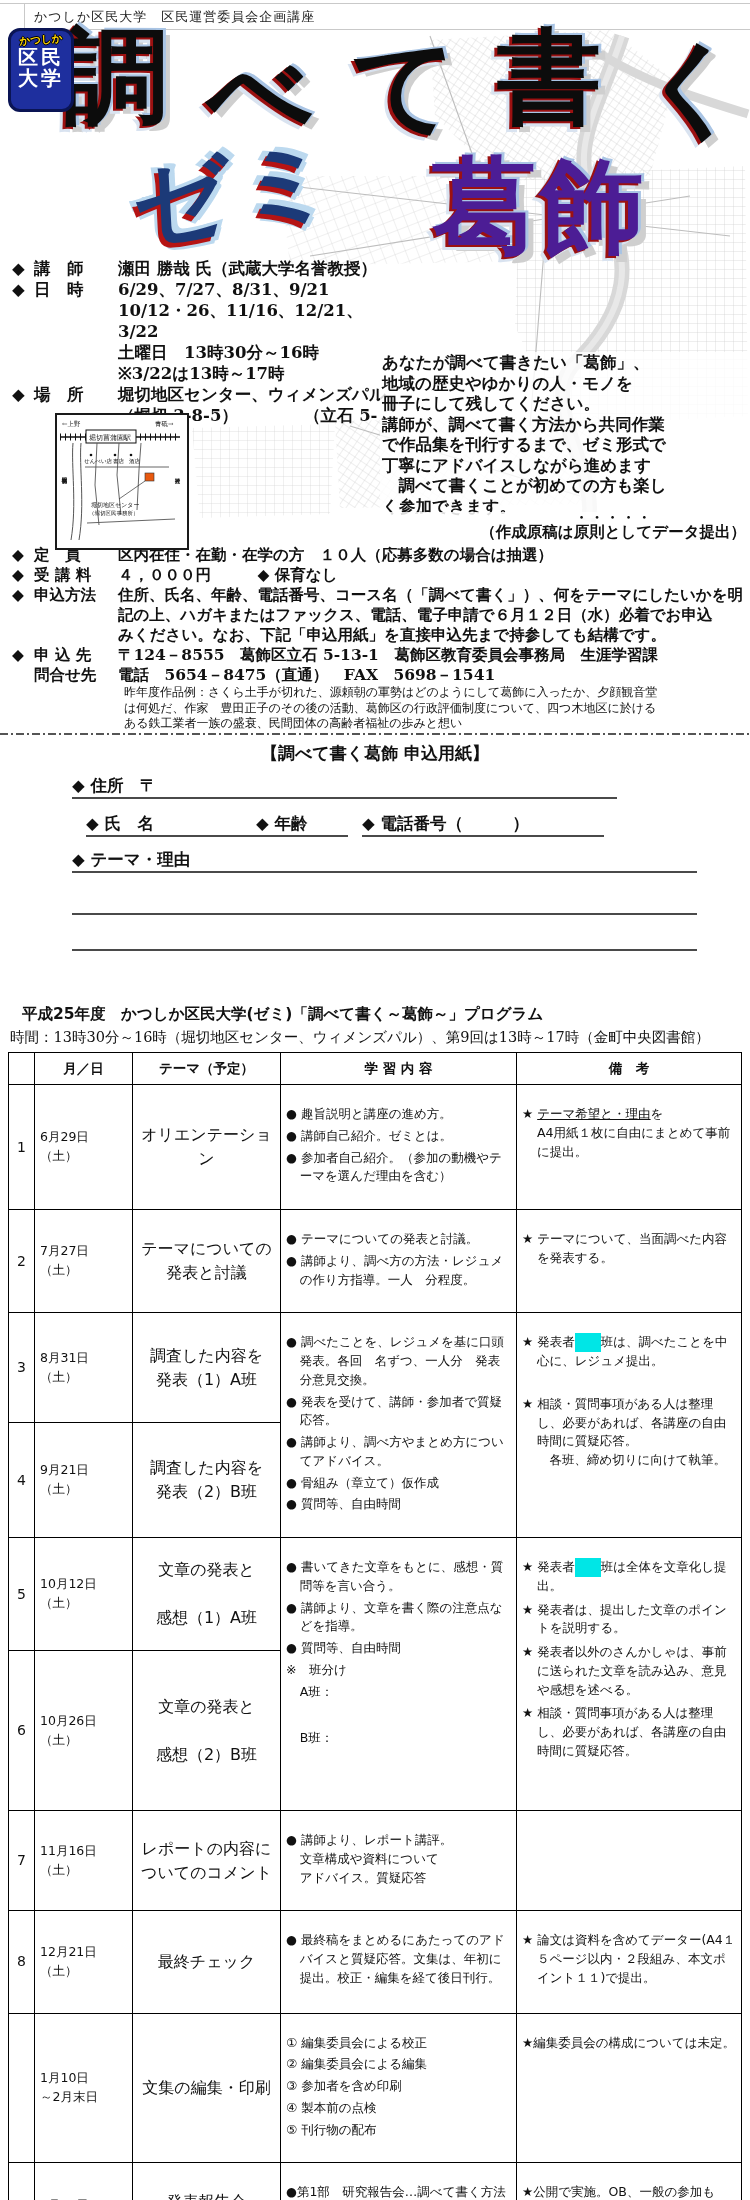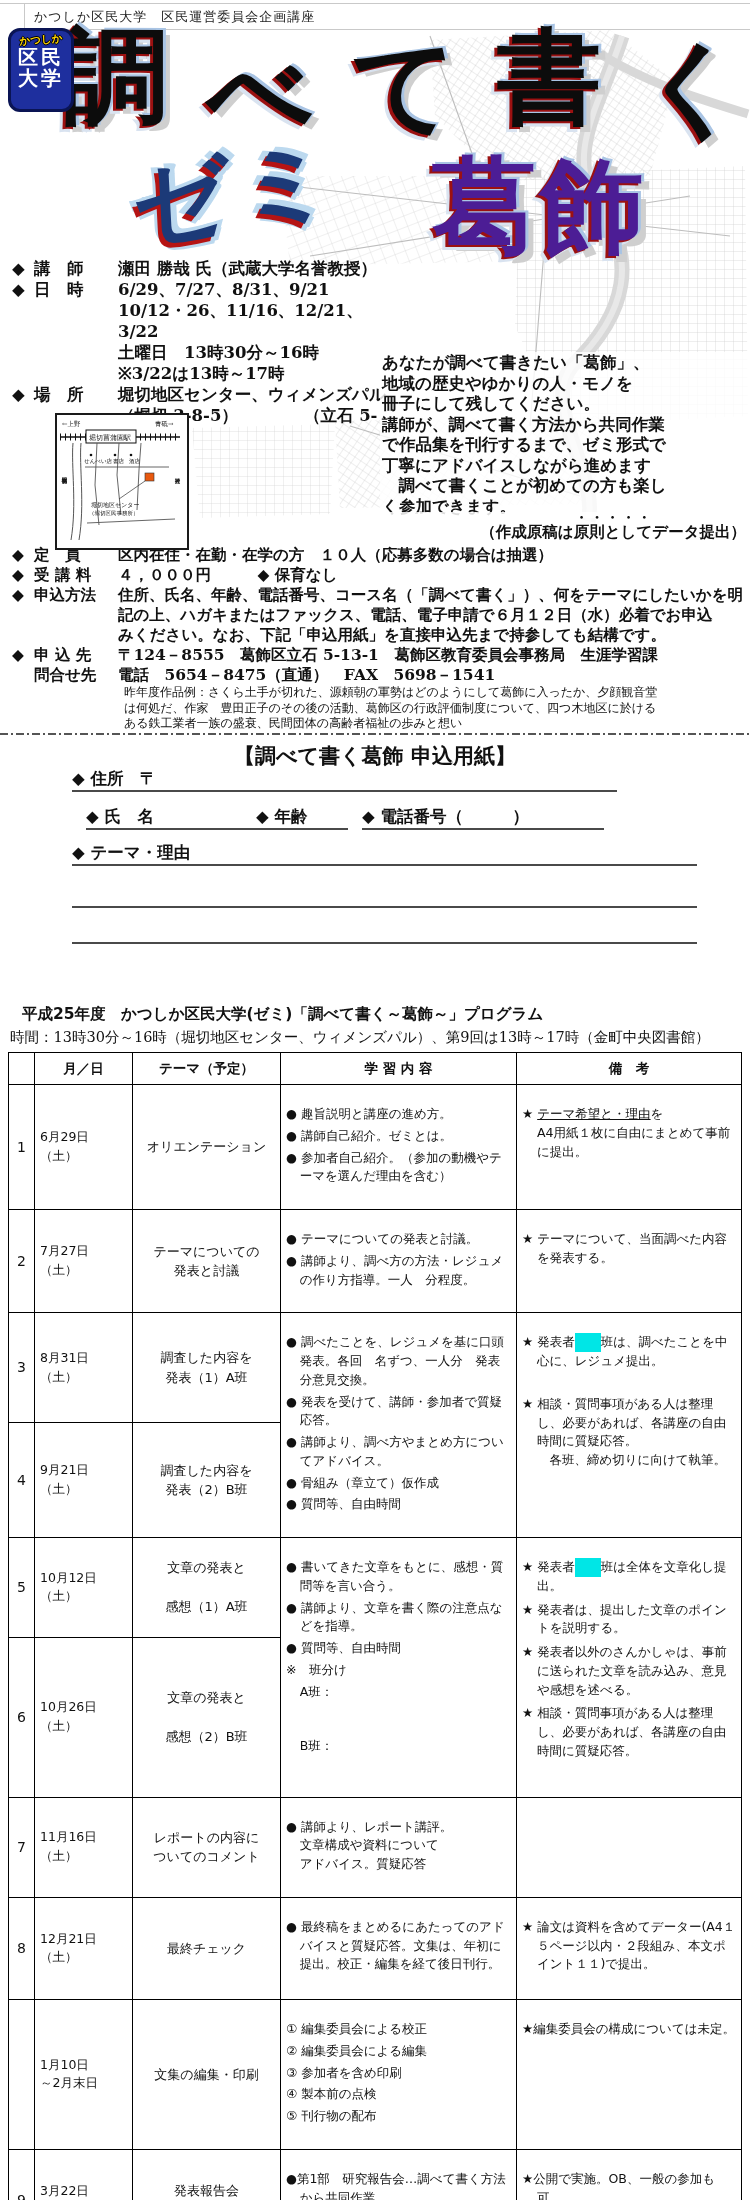--- a/index.html
+++ b/index.html
@@ -56,36 +56,36 @@
              text-emphasis:filled dot;text-emphasis-position:over right;}
 
   
   #inset-map{top:413px;left:55px;width:130px;height:133px;border:2px solid #1a1a1a;background:#fff;z-index:3;}
 
   
   #cutline{top:733px;left:0;width:750px;height:2px;
      background:repeating-linear-gradient(90deg,#555 0 8px,transparent 8px 11px,#555 11px 13px,transparent 13px 16px);}
 
   
-  #form-title{top:742px;left:0;width:750px;text-align:center;font-weight:700;font-size:21px;}
-  .fline{position:absolute;border-bottom:2px solid #4a4a4a;height:22px;font-weight:700;font-size:16.5px;z-index:2;}
+  #form-title{top:742px;left:0;width:750px;text-align:center;font-weight:700;font-size:17px;}
+  .fline{position:absolute;border-bottom:2px solid #4a4a4a;height:22px;font-weight:700;font-size:16.5px;z-index:2;margin-top:7px;}
 
   
   #program-title{top:1004px;left:22px;font-weight:700;font-size:15.5px;}
   #program-subtitle{top:1028px;left:10px;font-size:14.5px;}
   #program-table{position:absolute;left:8px;top:1052px;width:733px;z-index:2;border-collapse:collapse;
      table-layout:fixed;font-family:"DejaVu Sans","Liberation Sans",sans-serif;font-size:12.5px;line-height:1.5;background:#fff;}
   #program-table td,#program-table th{border:1.5px solid #000;padding:20px 5px;vertical-align:top;overflow:hidden;}
   #program-table th{font-size:13.5px;text-align:center;vertical-align:middle;padding:5px 14px;}
   .cell-num{text-align:center;vertical-align:middle !important;font-size:14px;padding:0 !important;}
   .cell-date{text-align:left;vertical-align:middle !important;white-space:pre-line;}
-  .cell-theme{text-align:center;vertical-align:middle !important;white-space:pre-line;font-size:13px;}
+  .cell-theme{text-align:center;vertical-align:middle !important;white-space:pre-line;font-size:16px;}
   .li{padding-left:1.1em;text-indent:-1.1em;margin-bottom:3px;white-space:pre-line;}
   .cont{text-indent:0;}
-  .gapB{margin-top:36px;}
+  .gapB{margin-top:28px;}
   .note-item{padding-left:1.2em;text-indent:-1.2em;margin-bottom:5px;white-space:pre-line;}
   .hl{background:#00e6e6;display:inline-block;min-width:26px;text-indent:0;}
   .u{text-decoration:underline;}
 
   
   #map-bg{position:absolute;left:130px;top:26px;z-index:0;}
 </style>
 </head>
 <body>
 

